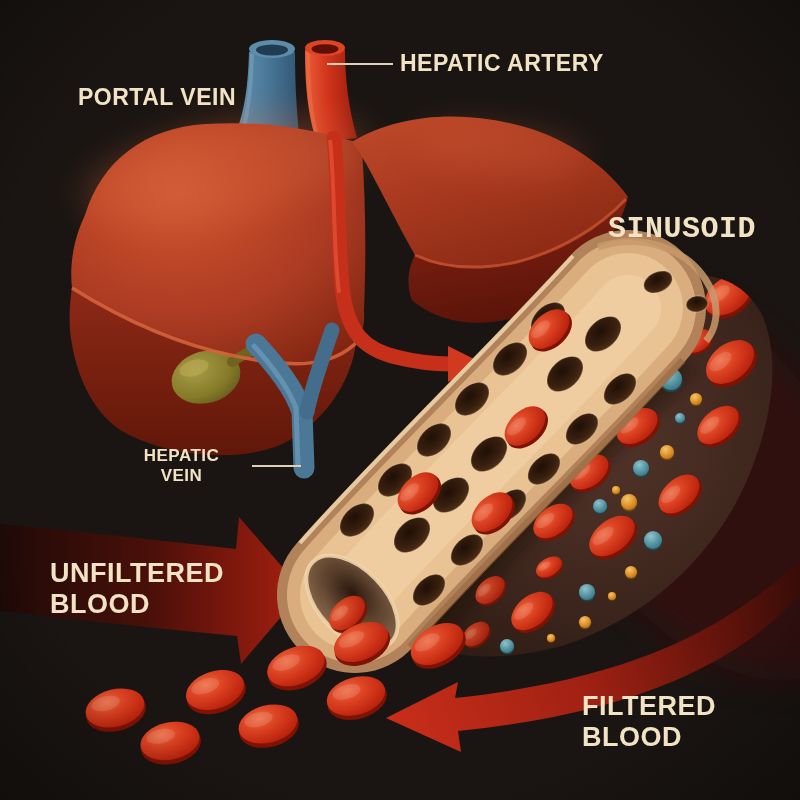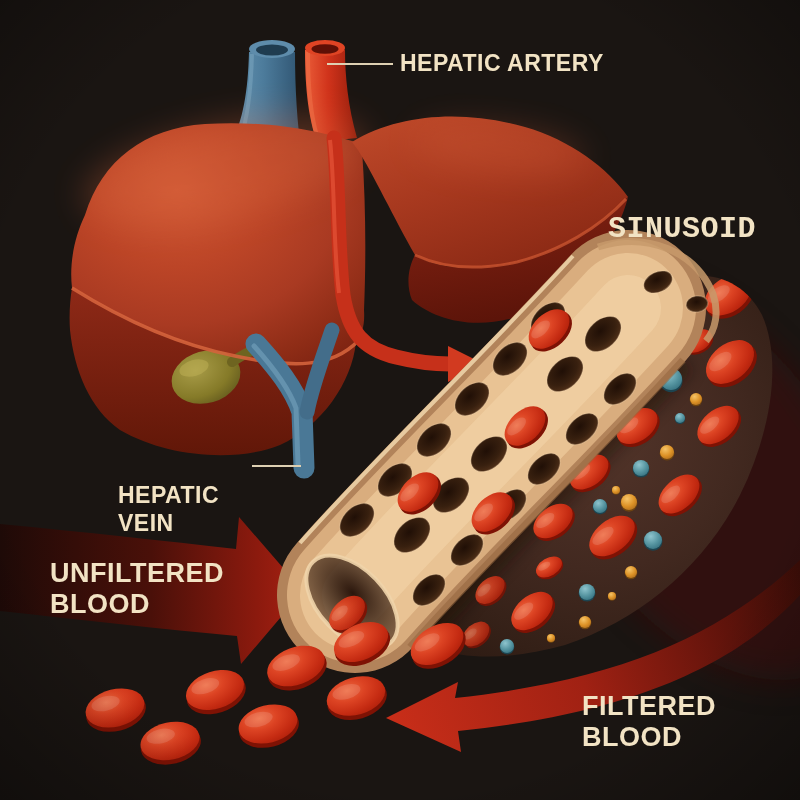--- a/index.html
+++ b/index.html
@@ -3,21 +3,21 @@
 <meta charset="utf-8">
 <style>
   html,body{margin:0;padding:0;background:#0d0b0a;}
   .stage{position:relative;width:800px;height:800px;overflow:hidden;background:#1a1512;
          font-family:"Liberation Sans",sans-serif;}
   .stage svg{position:absolute;left:0;top:0;}
   .label{position:absolute;color:#f2e3c4;font-weight:700;letter-spacing:.5px;
          white-space:pre-line;line-height:1.15;}
   .lbl-portal{left:78px;top:84px;font-size:23px;}
   .lbl-artery{left:400px;top:50px;font-size:23px;}
-  .lbl-hvein{left:118px;top:446px;width:127px;text-align:left;font-size:23px;line-height:1.2;margin-top:36px;}
+  .lbl-hvein{left:118px;top:446px;width:127px;text-align:center;font-size:17px;line-height:1.2;}
   .lbl-sinusoid{left:608px;top:212px;font-size:30px;font-family:Liberation Mono, monospace;}
   .lbl-unfiltered{left:50px;top:558px;width:216px;text-align:left;font-size:27px;}
   .lbl-filtered{left:582px;top:691px;width:186px;text-align:left;font-size:27px;}
 </style>
 </head>
 <body>
 
 <div class="stage">
 <svg width="800" height="800" viewBox="0 0 800 800">
   <defs>
@@ -283,20 +283,21 @@
     <use href="#rbc" transform="translate(361,642) rotate(-24) scale(1.1,1.05)"></use>
     <use href="#rbc" transform="translate(437,644) rotate(-30) scale(1.1,1.05)"></use>
   </g>
 
   <line x1="327" y1="64" x2="393" y2="64" stroke="#ded0b2" stroke-width="2.2"></line>
   <line x1="252" y1="466" x2="301" y2="466" stroke="#ded0b2" stroke-width="2.2"></line>
 
   <rect x="0" y="0" width="800" height="800" fill="url(#vigG)"></rect>
 </svg>
 
+<div class="label lbl-portal">PORTAL VEIN</div>
 <div class="label lbl-artery">HEPATIC ARTERY</div>
 <div class="label lbl-hvein">HEPATIC
 VEIN</div>
 <div class="label lbl-sinusoid">SINUSOID</div>
 <div class="label lbl-unfiltered">UNFILTERED
 BLOOD</div>
 <div class="label lbl-filtered">FILTERED
 BLOOD</div>
 </div>
 

